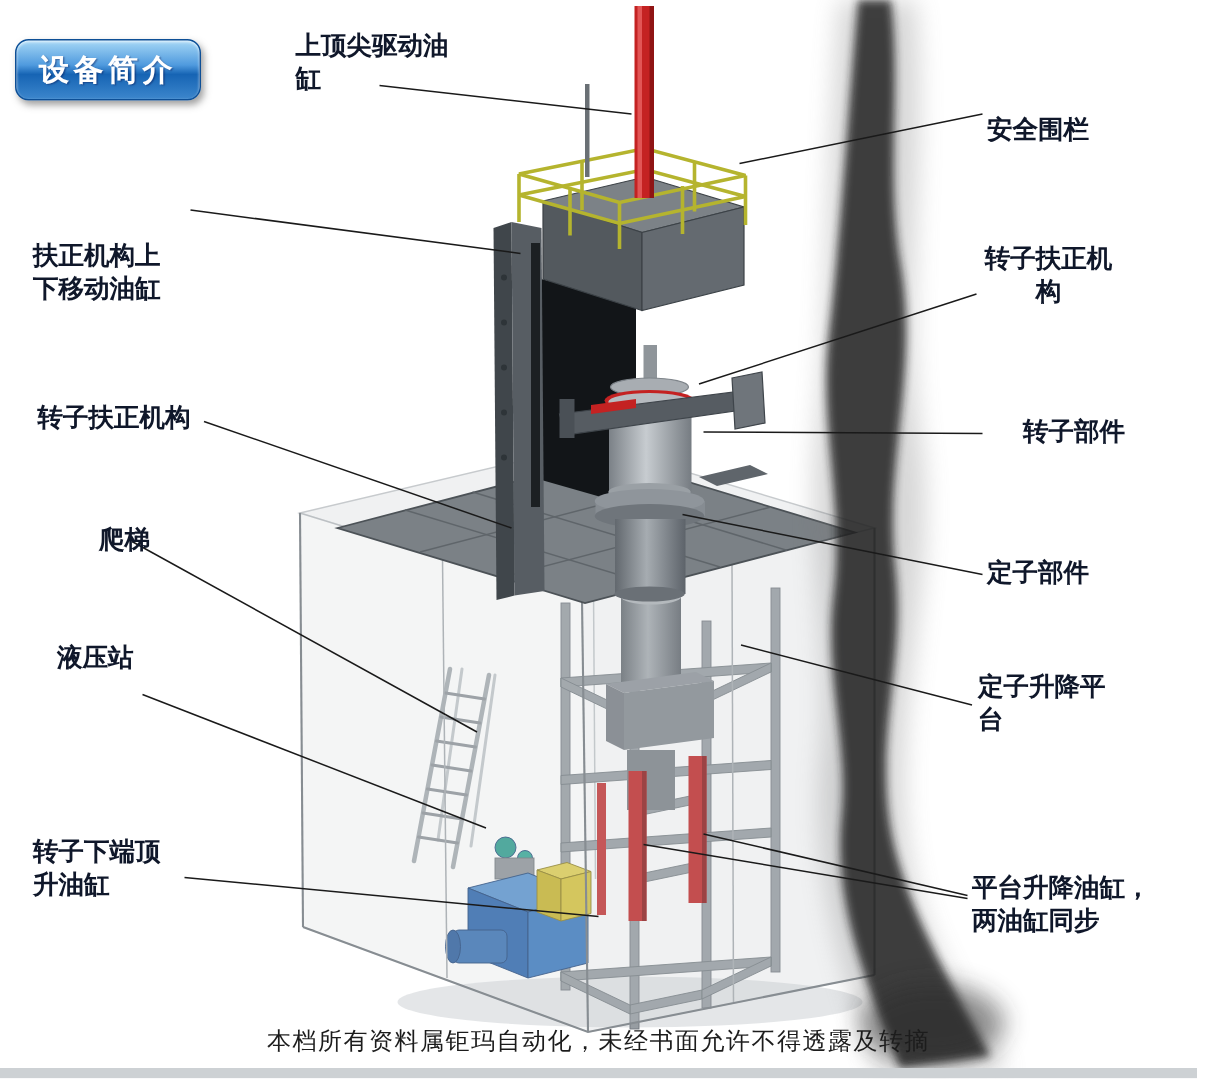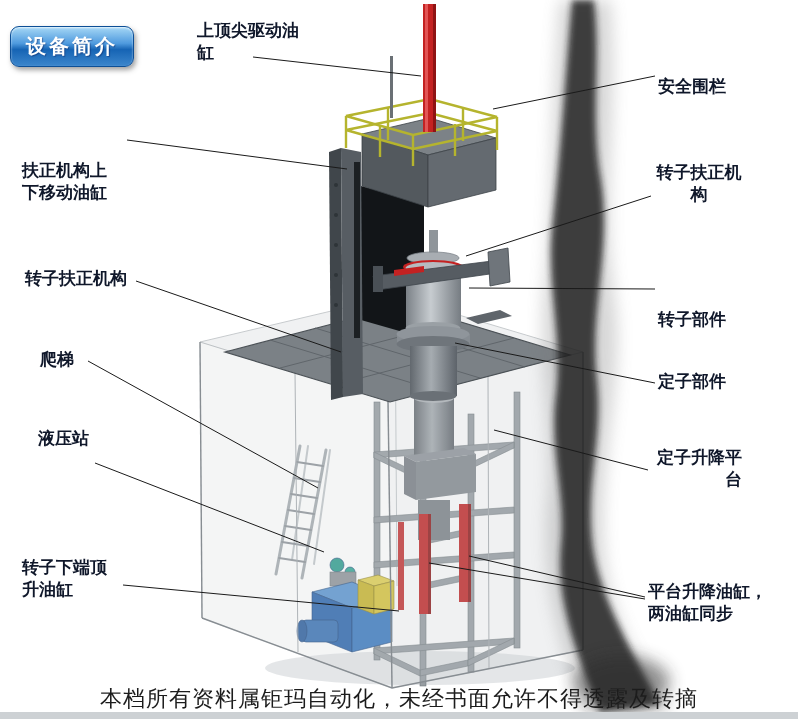--- a/index.html
+++ b/index.html
@@ -7,21 +7,21 @@
          font-family:"Liberation Sans","DejaVu Sans",sans-serif;}
   .stage svg{position:absolute;left:0;top:0;pointer-events:none;}
   .badge{position:absolute;left:10px;top:26px;padding:6px 15px;border-radius:9px;
          background:linear-gradient(180deg,#a6d8f6 0%,#4f9ade 42%,#1664b4 58%,#3c86cc 100%);
          color:#fff;font-size:20px;font-weight:bold;letter-spacing:3px;
          border:1px solid #0d4f96;
          box-shadow:2px 3px 5px rgba(70,70,70,.5), inset 0 1px 2px rgba(255,255,255,.75);
          text-shadow:1px 1px 1px rgba(0,0,60,.35);}
   .lbl{position:absolute;font-size:17px;font-weight:700;color:#0f172a;line-height:1.32;}
   .footer{position:absolute;left:0;top:684px;width:100%;text-align:center;
-          font-size:22px;color:#1c1c1c;letter-spacing:1px;}
+          font-size:16px;color:#1c1c1c;letter-spacing:1px;}
   .bottom-bar{position:absolute;left:0;bottom:0;width:100%;height:7px;background:#cdd1d4;}
 </style>
 </head>
 <body>
 
 <div class="stage">
 
   <svg width="804" height="719" viewBox="0 0 804 719" xmlns="http://www.w3.org/2000/svg">
     <defs>
       <linearGradient id="gCyl" x1="0" y1="0" x2="1" y2="0">
@@ -227,24 +227,24 @@
     </g>
   </svg>
 
   <div class="badge">设备简介</div>
 
   <div class="lbl" style="left:197px;top:20px;width:112px;">上顶尖驱动油缸</div>
   <div class="lbl" style="left:658px;top:76px;">安全围栏</div>
   <div class="lbl" style="left:22px;top:112px;width:90px;margin-top:48px;">扶正机构上下移动油缸</div>
   <div class="lbl" style="left:654px;top:162px;width:90px;text-align:center;">转子扶正机构</div>
   <div class="lbl" style="left:25px;top:268px;">转子扶正机构</div>
-  <div class="lbl" style="left:658px;top:277px;margin-top:32px;">转子部件</div>
-  <div class="lbl" style="left:40px;top:349px;">爬梯</div>
+  <div class="lbl" style="left:682px;top:277px;">转子部件</div>
+  <div class="lbl" style="left:66px;top:349px;">爬梯</div>
   <div class="lbl" style="left:658px;top:371px;">定子部件</div>
   <div class="lbl" style="left:38px;top:428px;">液压站</div>
-  <div class="lbl" style="left:652px;top:447px;width:90px;text-align:right;">定子升降平台</div>
+  <div class="lbl" style="left:652px;top:447px;width:90px;">定子升降平台</div>
   <div class="lbl" style="left:648px;top:581px;width:124px;">平台升降油缸，两油缸同步</div>
   <div class="lbl" style="left:22px;top:557px;width:90px;">转子下端顶升油缸</div>
 
   <div class="footer">本档所有资料属钜玛自动化，未经书面允许不得透露及转摘</div>
   <div class="bottom-bar"></div>
 
 </div>
 
 </body></html>

